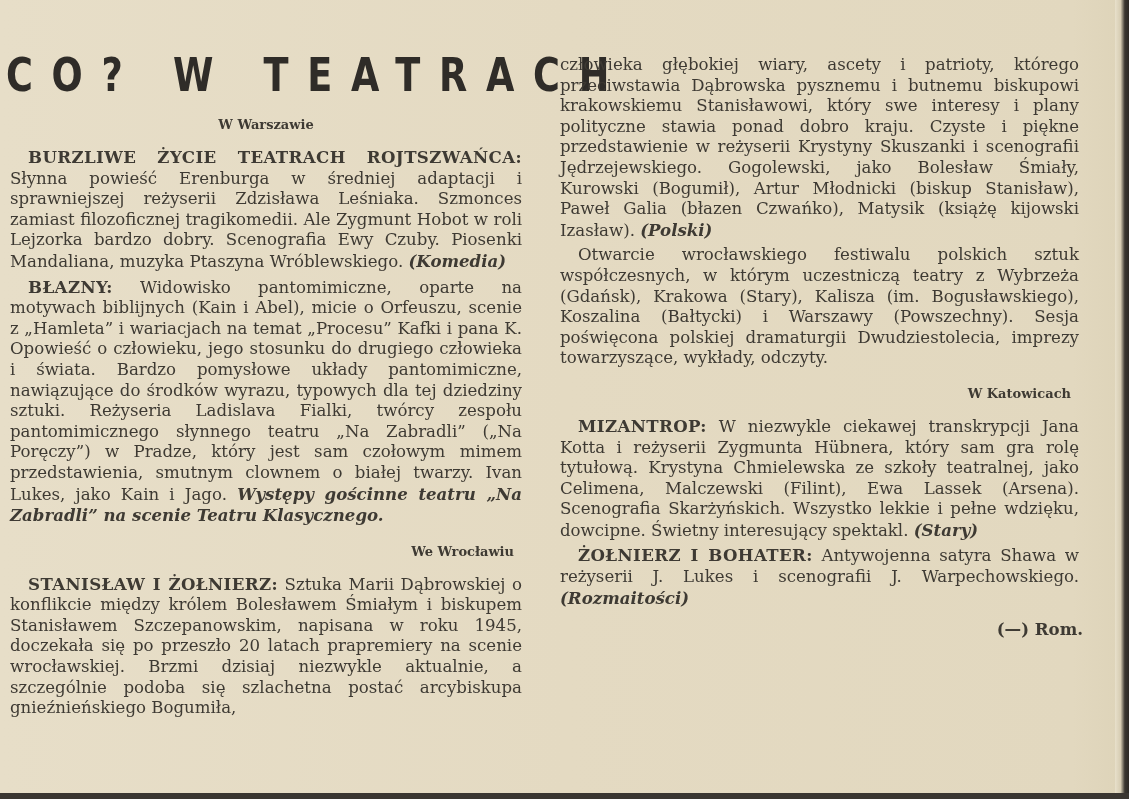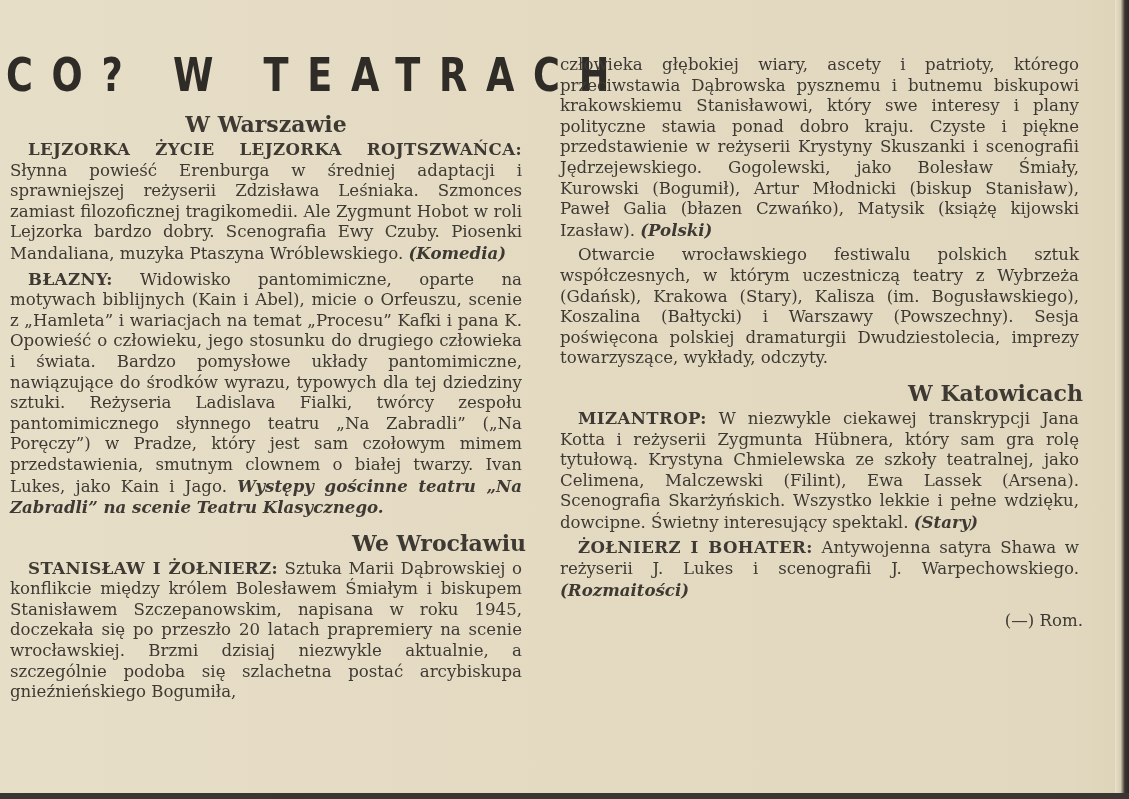--- a/index.html
+++ b/index.html
@@ -36,41 +36,41 @@
     font-size: 47px; line-height: 50px;
     letter-spacing: 24px;
     color: #2f2c28;
     margin: 8px 0 14px 0;
     white-space: nowrap;
     transform: scaleX(0.78);
     transform-origin: left center;
   }
   .city {
     text-align: center; font-weight: bold;
-    font-size: 22px; line-height: 21px;
-    margin: 0;
+    font-size: 13px; line-height: 21px;
+    margin: 12px;
   }
   .city.spaced-top { margin-top: 14px; text-align: right; }
   .entry { margin: 4px; text-indent: 18px; }
   .entry .head { font-weight: bold; letter-spacing: 0.4px; }
   .entry .venue, .entry .italic { font-style: italic; font-weight: bold; }
   .entry.noindent { text-indent: 0; }
-  .signature { text-align: right; font-weight: normal; margin-top: 10px; padding-right: 0; }
+  .signature { text-align: right; font-weight: bold; margin-top: 10px; padding-right: 0; }
 </style>
 </head>
 <body>
 
 <div class="page">
 
   <div class="col col-left">
     <div class="title">CO? W TEATRACH</div>
 
     <p class="city">W Warszawie</p>
     <p class="entry">
-      <span class="head">LEJZORKA ŻYCIE LEJZORKA ROJTSZWAŃCA:</span>
+      <span class="head">BURZLIWE ŻYCIE TEATRACH ROJTSZWAŃCA:</span>
       <span>Słynna powieść Erenburga w średniej adaptacji i sprawniejszej reżyserii Zdzisława Leśniaka. Szmonces zamiast filozoficznej tragikomedii. Ale Zygmunt Hobot w roli Lejzorka bardzo dobry. Scenografia Ewy Czuby. Piosenki Mandaliana, muzyka Ptaszyna Wróblewskiego.</span>
       <span class="venue">(Komedia)</span>
     </p>
     <p class="entry">
       <span class="head">BŁAZNY:</span>
       <span>Widowisko pantomimiczne, oparte na motywach biblijnych (Kain i Abel), micie o Orfeuszu, scenie z „Hamleta” i wariacjach na temat „Procesu” Kafki i pana K. Opowieść o człowieku, jego stosunku do drugiego człowieka i świata. Bardzo pomysłowe układy pantomimiczne, nawiązujące do środków wyrazu, typowych dla tej dziedziny sztuki. Reżyseria Ladislava Fialki, twórcy zespołu pantomimicznego słynnego teatru „Na Zabradli” („Na Poręczy”) w Pradze, który jest sam czołowym mimem przedstawienia, smutnym clownem o białej twarzy. Ivan Lukes, jako Kain i Jago.</span>
       <span class="venue">Występy gościnne teatru „Na Zabradli” na scenie Teatru Klasycznego.</span>
     </p>
 
     <p class="city spaced-top">We Wrocławiu</p>

